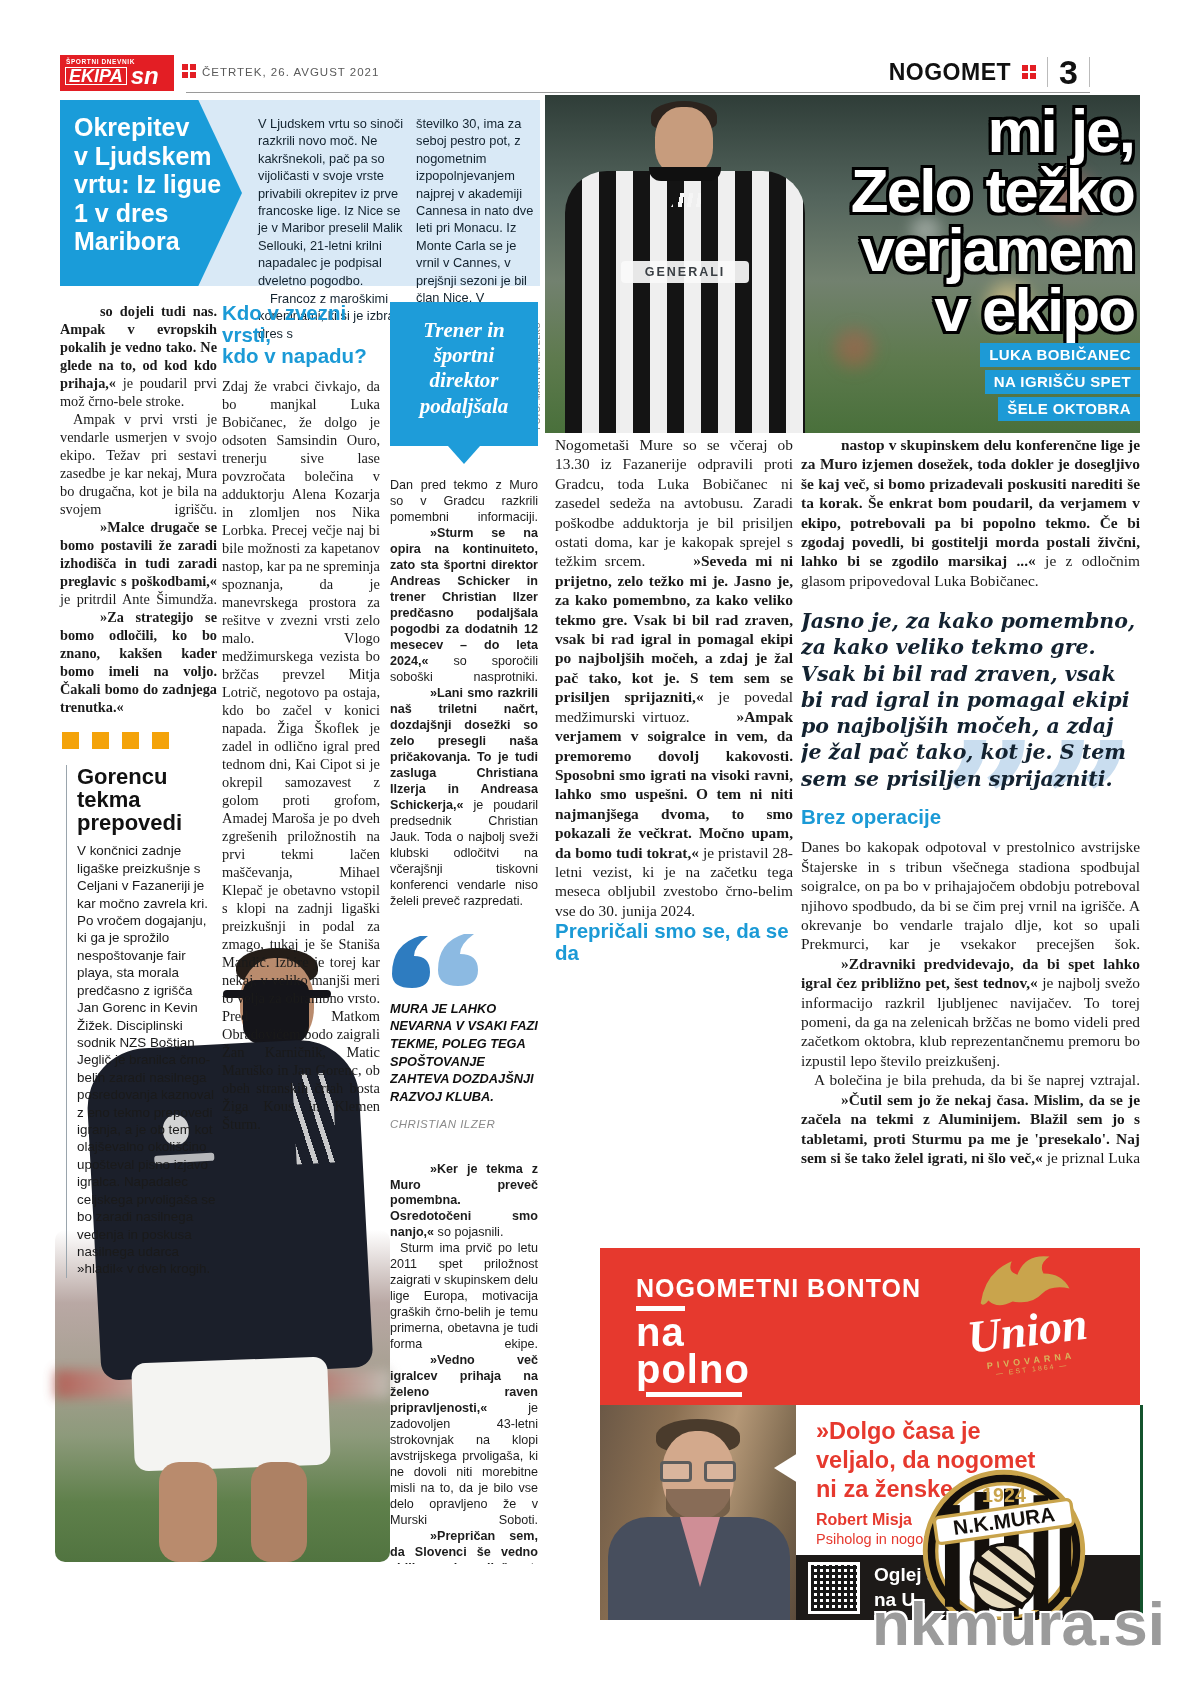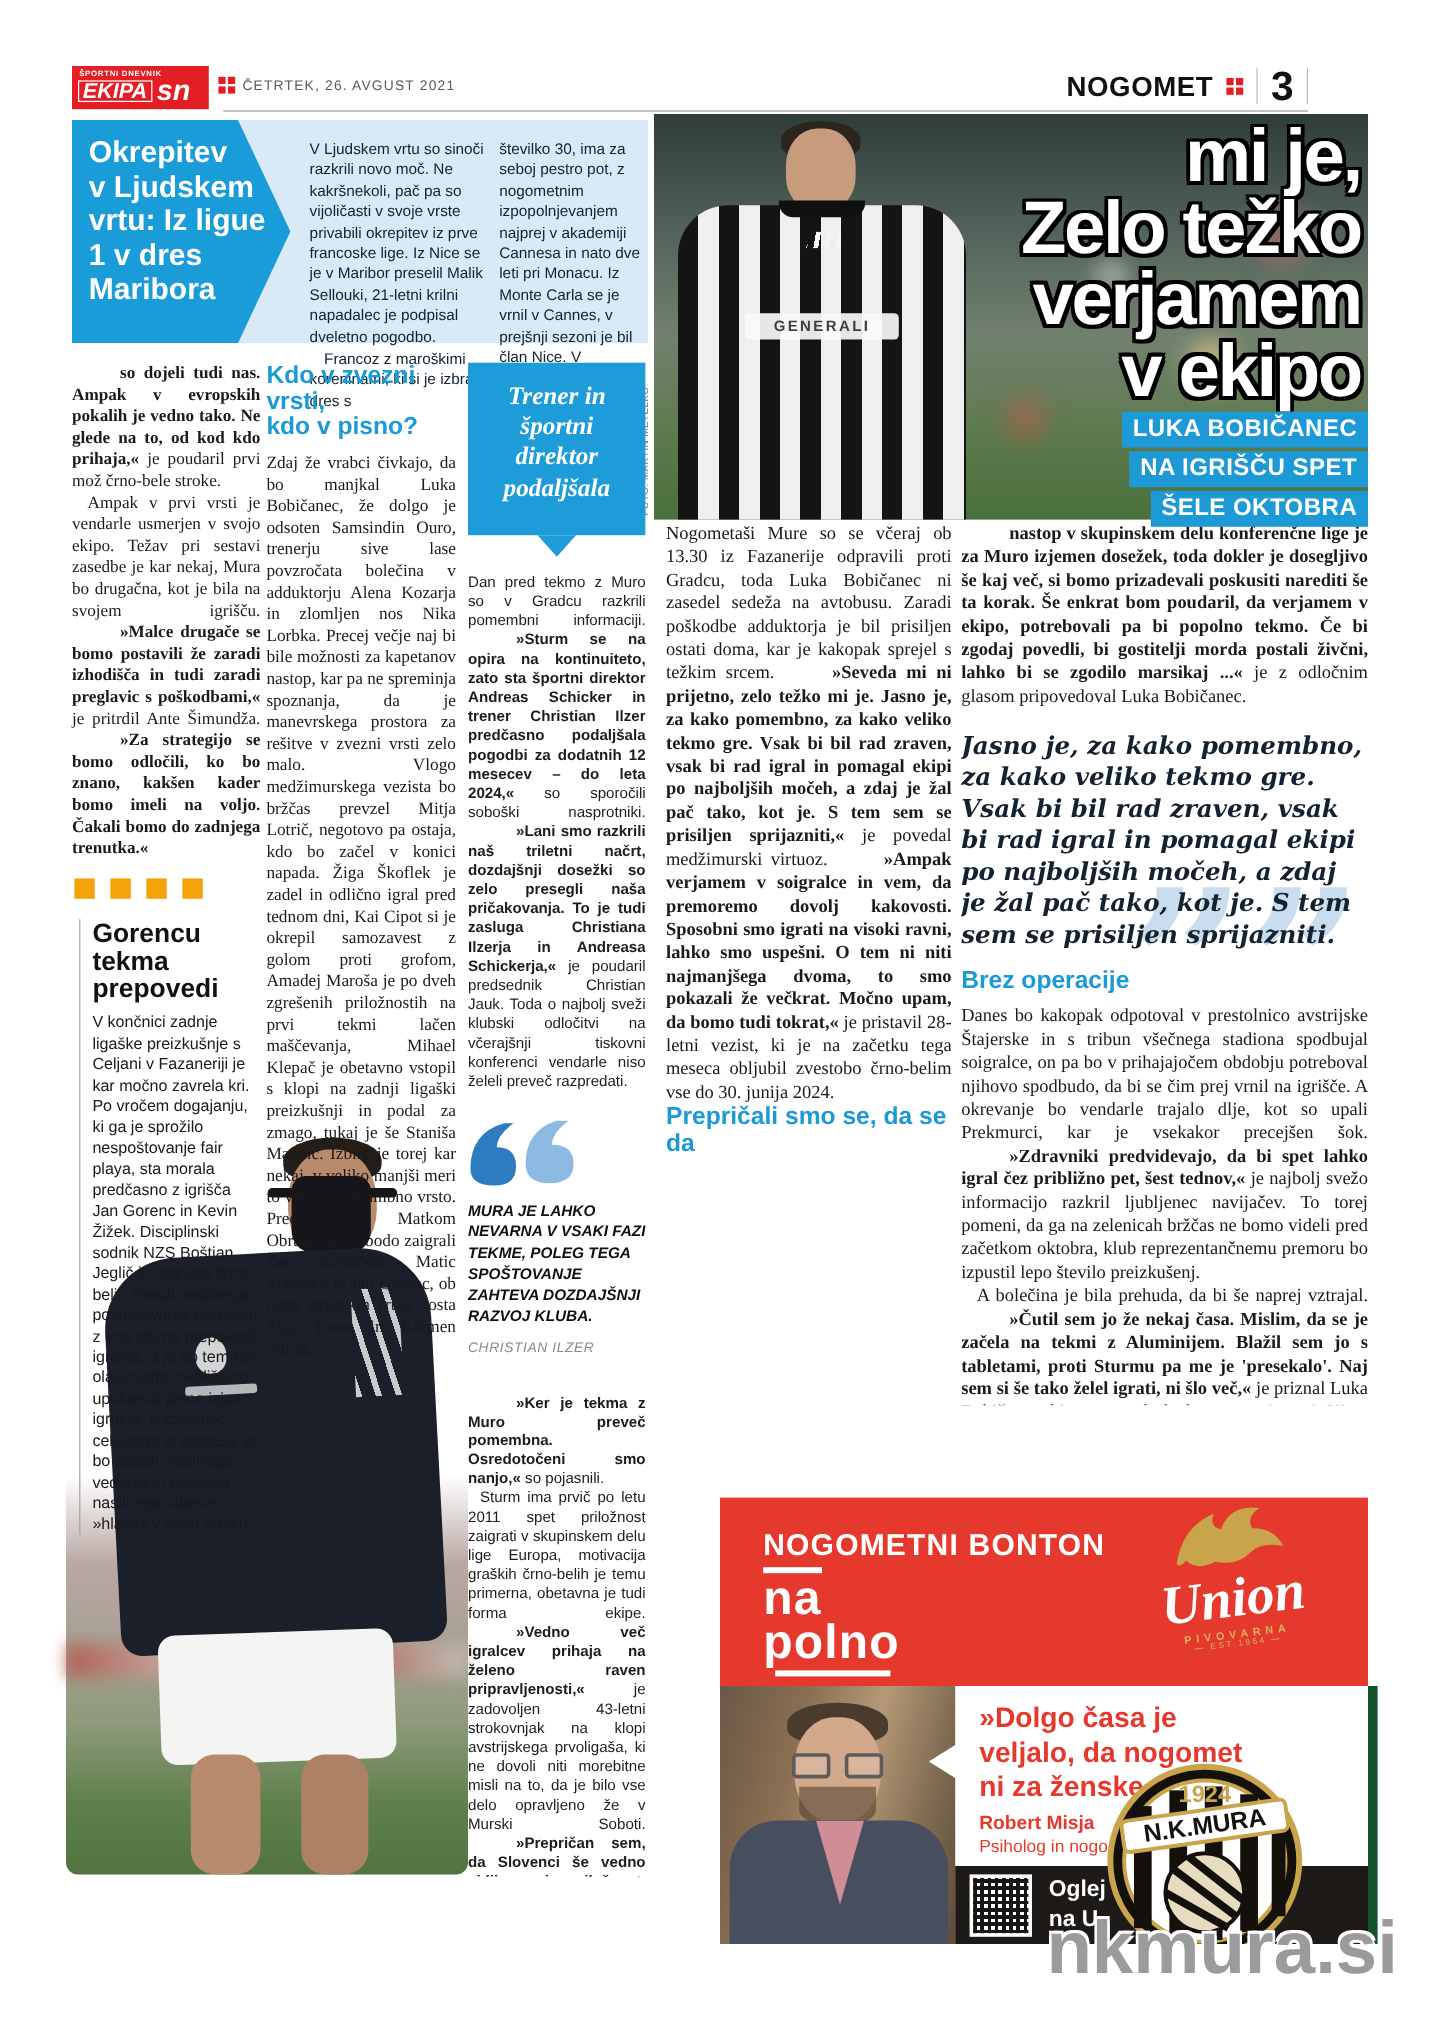--- a/index.html
+++ b/index.html
@@ -87,21 +87,21 @@
   .adidas-bars{position:absolute;left:108px;top:92px;width:30px;height:14px;
      background:repeating-linear-gradient(100deg,#f5f5f5 0 4px,transparent 4px 9px);
      -webkit-clip-path:polygon(0 100%,100% 100%,100% 0,30% 0);clip-path:polygon(0 100%,100% 100%,100% 0,30% 0);}
   .photo-credit{position:absolute;left:-12px;bottom:4px;font-size:8px;color:#6f6f6f;letter-spacing:.5px;
      writing-mode:vertical-rl;transform:rotate(180deg);}
   .headline{position:absolute;right:6px;top:6px;text-align:right;z-index:6;}
   .headline div{font-size:62px;font-weight:bold;letter-spacing:-2px;line-height:.96;color:#fff;
      text-shadow:-3px -3px 0 #000,3px -3px 0 #000,-3px 3px 0 #000,3px 3px 0 #000,0 -3px 0 #000,0 3px 0 #000,-3px 0 0 #000,3px 0 0 #000;}
   .kicker{position:absolute;right:0;top:248px;z-index:7;text-align:right;}
   .kicker div{display:table;margin:0 0 3px auto;background:#1d9ad6;color:#fff;font-weight:bold;
-     font-size:20px;letter-spacing:.4px;padding:3px 9px 4px 9px;}
+     font-size:15px;letter-spacing:.4px;padding:3px 9px 4px 9px;}
 
   
   .maintext{left:555px;top:435px;width:585px;height:736px;}
   .colA{position:absolute;left:0;top:0;width:238px;height:736px;overflow:hidden;}
   .colB{position:absolute;left:246px;top:0;width:339px;height:736px;overflow:hidden;}
   .maintext .serif{font-size:15.4px;line-height:1.26;}
   .bquote{position:relative;margin:18px 2px 14px 0;font-family:"DejaVu Serif",serif;font-style:italic;
      font-weight:bold;color:#132230;z-index:1;}
   .colA .bquote{font-size:18.5px;line-height:1.3;}
   .colB .bquote{font-size:20.5px;line-height:1.28;}
@@ -136,21 +136,21 @@
   .ad-red{position:absolute;left:0;top:0;width:540px;height:157px;background:#e6392e;overflow:hidden;}
   .ad-kicker{position:absolute;left:36px;top:26px;color:#fff;font-weight:bold;font-size:25px;letter-spacing:1px;}
   .napolno{position:absolute;left:36px;top:58px;color:#fff;font-weight:bold;font-size:40px;line-height:.92;letter-spacing:1px;}
   .napolno .na{display:inline-block;border-top:5px solid #fff;padding-top:3px;}
   .napolno .polno{display:block;}
   .napolno .ustroke{display:block;width:96px;height:5px;background:#fff;margin:4px 0 0 10px;}
   .union{position:absolute;right:10px;top:2px;width:210px;text-align:center;transform:rotate(-7deg);}
   .union-name{font-family:"Liberation Serif",serif;font-style:italic;font-weight:bold;font-size:46px;color:#fff;line-height:1;}
   .union-sub{font-size:9px;letter-spacing:4px;color:#d9b45c;font-weight:bold;margin-top:2px;}
   .union-est{font-size:7px;letter-spacing:2px;color:#d9b45c;}
-  .ad-white{position:absolute;left:0;top:157px;width:540px;height:215px;background:#fff;overflow:hidden;border-right:8px solid #14532d;}
+  .ad-white{position:absolute;left:0;top:157px;width:540px;height:215px;background:#fff;overflow:hidden;border-right:3px solid #14532d;}
   .misja{position:absolute;left:0;top:0;width:196px;height:215px;
      background:linear-gradient(105deg,#6b5846 0%,#8a6f52 30%,#b59877 55%,#7e6a50 80%,#5d4c3c 100%);}
   .mj-head{position:absolute;left:62px;top:26px;width:72px;height:88px;background:#d3a98c;border-radius:46%;}
   .mj-hair{position:absolute;left:56px;top:14px;width:84px;height:34px;background:#4a3b2c;border-radius:50% 50% 35% 35%;}
   .mj-glass1,.mj-glass2{position:absolute;top:56px;width:26px;height:15px;border:3px solid #5c5c5c;border-radius:4px;background:rgba(255,255,255,.15);}
   .mj-glass1{left:60px;} .mj-glass2{left:104px;}
   .mj-beard{position:absolute;left:66px;top:84px;width:64px;height:32px;background:rgba(74,59,44,.55);border-radius:0 0 40% 40%;}
   .mj-blazer{position:absolute;left:8px;top:112px;width:182px;height:103px;background:#474e5d;border-radius:40px 40px 0 0;}
   .mj-shirt{position:absolute;left:80px;top:112px;width:40px;height:70px;background:#cf8e96;
      -webkit-clip-path:polygon(0 0,100% 0,50% 100%);clip-path:polygon(0 0,100% 0,50% 100%);}
@@ -251,21 +251,21 @@
         <div>Gorencu tekma</div>
         <div>prepovedi</div>
       </h3>
       <p>V končnici zadnje ligaške preizkušnje s Celjani v Fazaneriji je kar močno zavrela kri. Po vročem dogajanju, ki ga je sprožilo nespoštovanje fair playa, sta morala predčasno z igrišča Jan Gorenc in Kevin Žižek. Disciplinski sodnik NZS Boštjan Jeglič je branilca črno-belih zaradi nasilnega posredovanja kaznoval z eno tekmo prepovedi igranja, a je ob tem kot olajševalno okoliščino upošteval pisno izjavo igralca. Napadalec celjskega prvoligaša se bo zaradi nasilnega vedenja in poskusa nasilnega udarca »hladil« v dveh krogih.</p>
     </div>
   </div>
 
   <div class="abs col2">
     <h2 class="blue">
       <div>Kdo v zvezni vrsti,</div>
-      <div>kdo v pisno?</div>
+      <div>kdo v napadu?</div>
     </h2>
     <div class="serif">
       <p>Zdaj že vrabci čivkajo, da bo manjkal Luka Bobičanec, že dolgo je odsoten Samsindin Ouro, trenerju sive lase povzročata bolečina v adduktorju Alena Kozarja in zlomljen nos Nika Lorbka. Precej večje naj bi bile možnosti za kapetanov nastop, kar pa ne spreminja spoznanja, da je manevrskega prostora za rešitve v zvezni vrsti zelo malo. Vlogo medžimurskega vezista bo bržčas prevzel Mitja Lotrič, negotovo pa ostaja, kdo bo začel v konici napada. Žiga Škoflek je zadel in odlično igral pred tednom dni, Kai Cipot si je okrepil samozavest z golom proti grofom, Amadej Maroša je po dveh zgrešenih priložnostih na prvi tekmi lačen maščevanja, Mihael Klepač je obetavno vstopil s klopi na zadnji ligaški preizkušnji in podal za zmago, tukaj je še Staniša Mandić. Izbire je torej kar nekaj, v veliko manjši meri to velja za obrambno vrsto. Pred Matkom Obradovićem bodo zaigrali Žan Karničnik, Matic Maruško in Jan Gorenc, ob obeh stranskih črtah bosta Žiga Kous in Klemen Šturm.</p>
     </div>
   </div>
 
   <div class="abs col3">
     <div class="trener-box">
       <div>Trener in</div>
       <div>športni</div>

